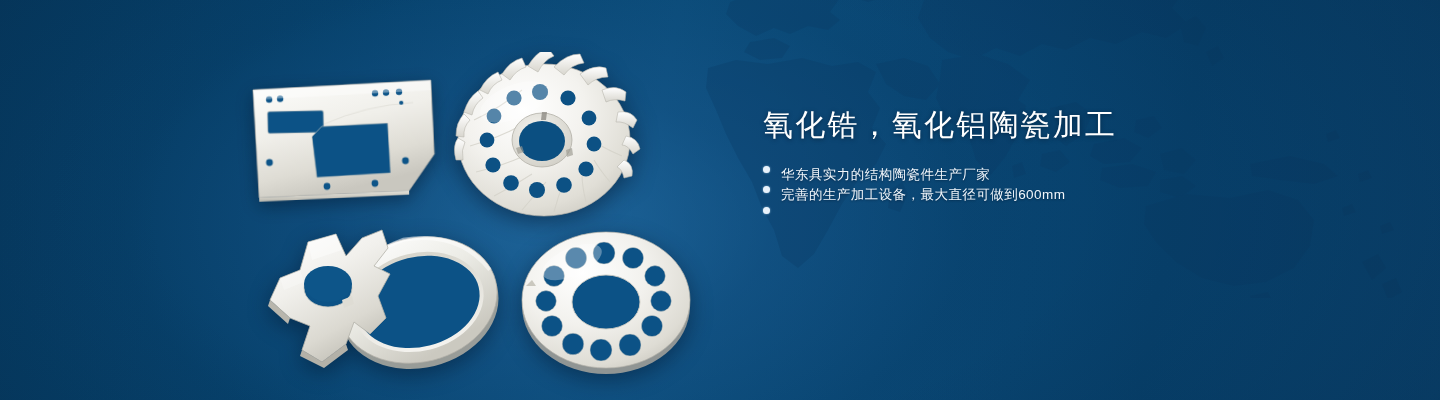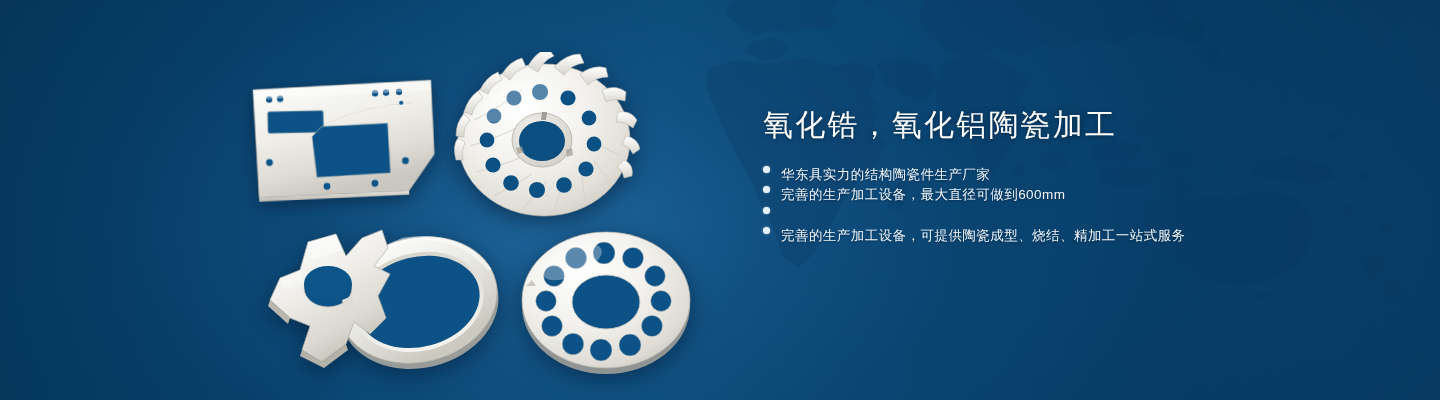--- a/index.html
+++ b/index.html
@@ -413,21 +413,17 @@
         <span class="bullet-dot"></span>
         <span class="bullet-text">华东具实力的结构陶瓷件生产厂家</span>
       </li>
       <li class="bullet-row">
         <span class="bullet-dot"></span>
         <span class="bullet-text">完善的生产加工设备，最大直径可做到600mm</span>
       </li>
       <li class="bullet-row">
         <span class="bullet-dot"></span>
       </li>
-      <li class="bullet-row">
-        <span class="bullet-dot"></span>
-        <span class="bullet-text">完善的生产加工设备，可提供陶瓷成型、烧结、精加工一站式服务</span>
-      </li>
     </ul>
 
   </div>
 
 </div>
 
 </body></html>

